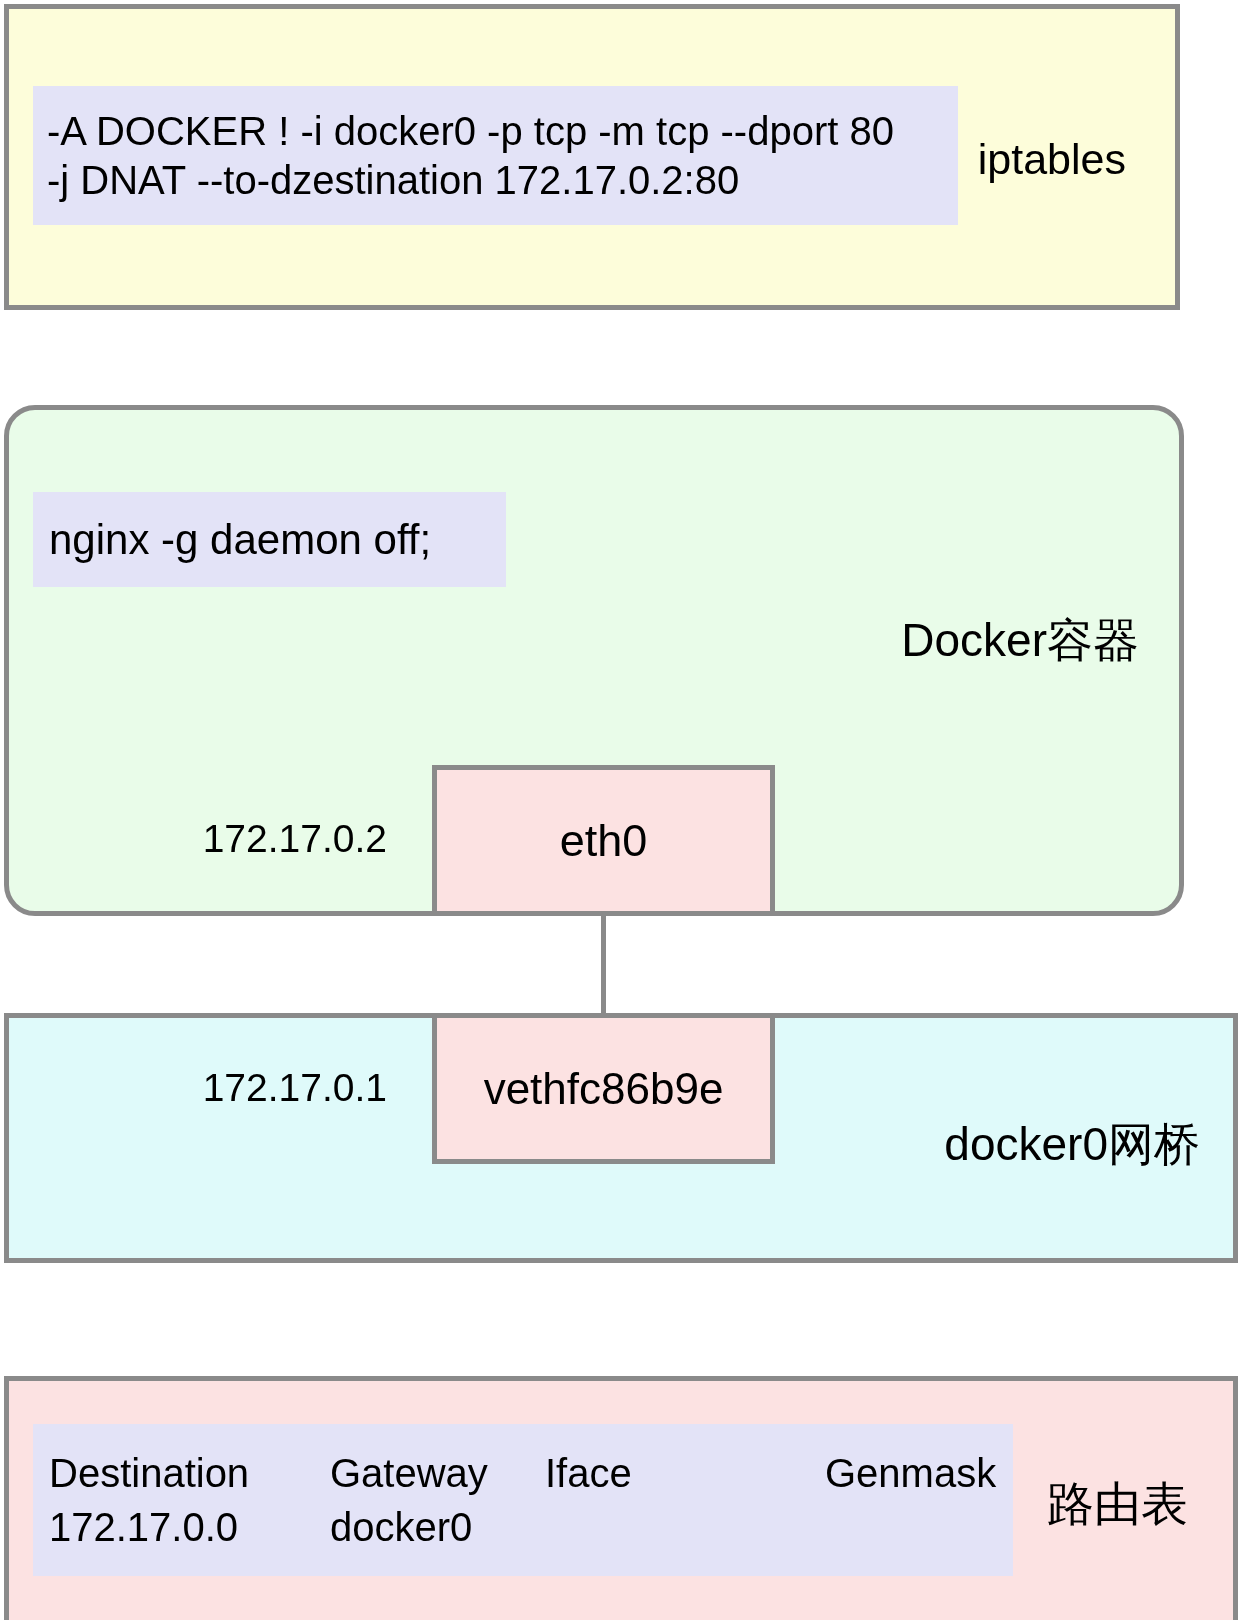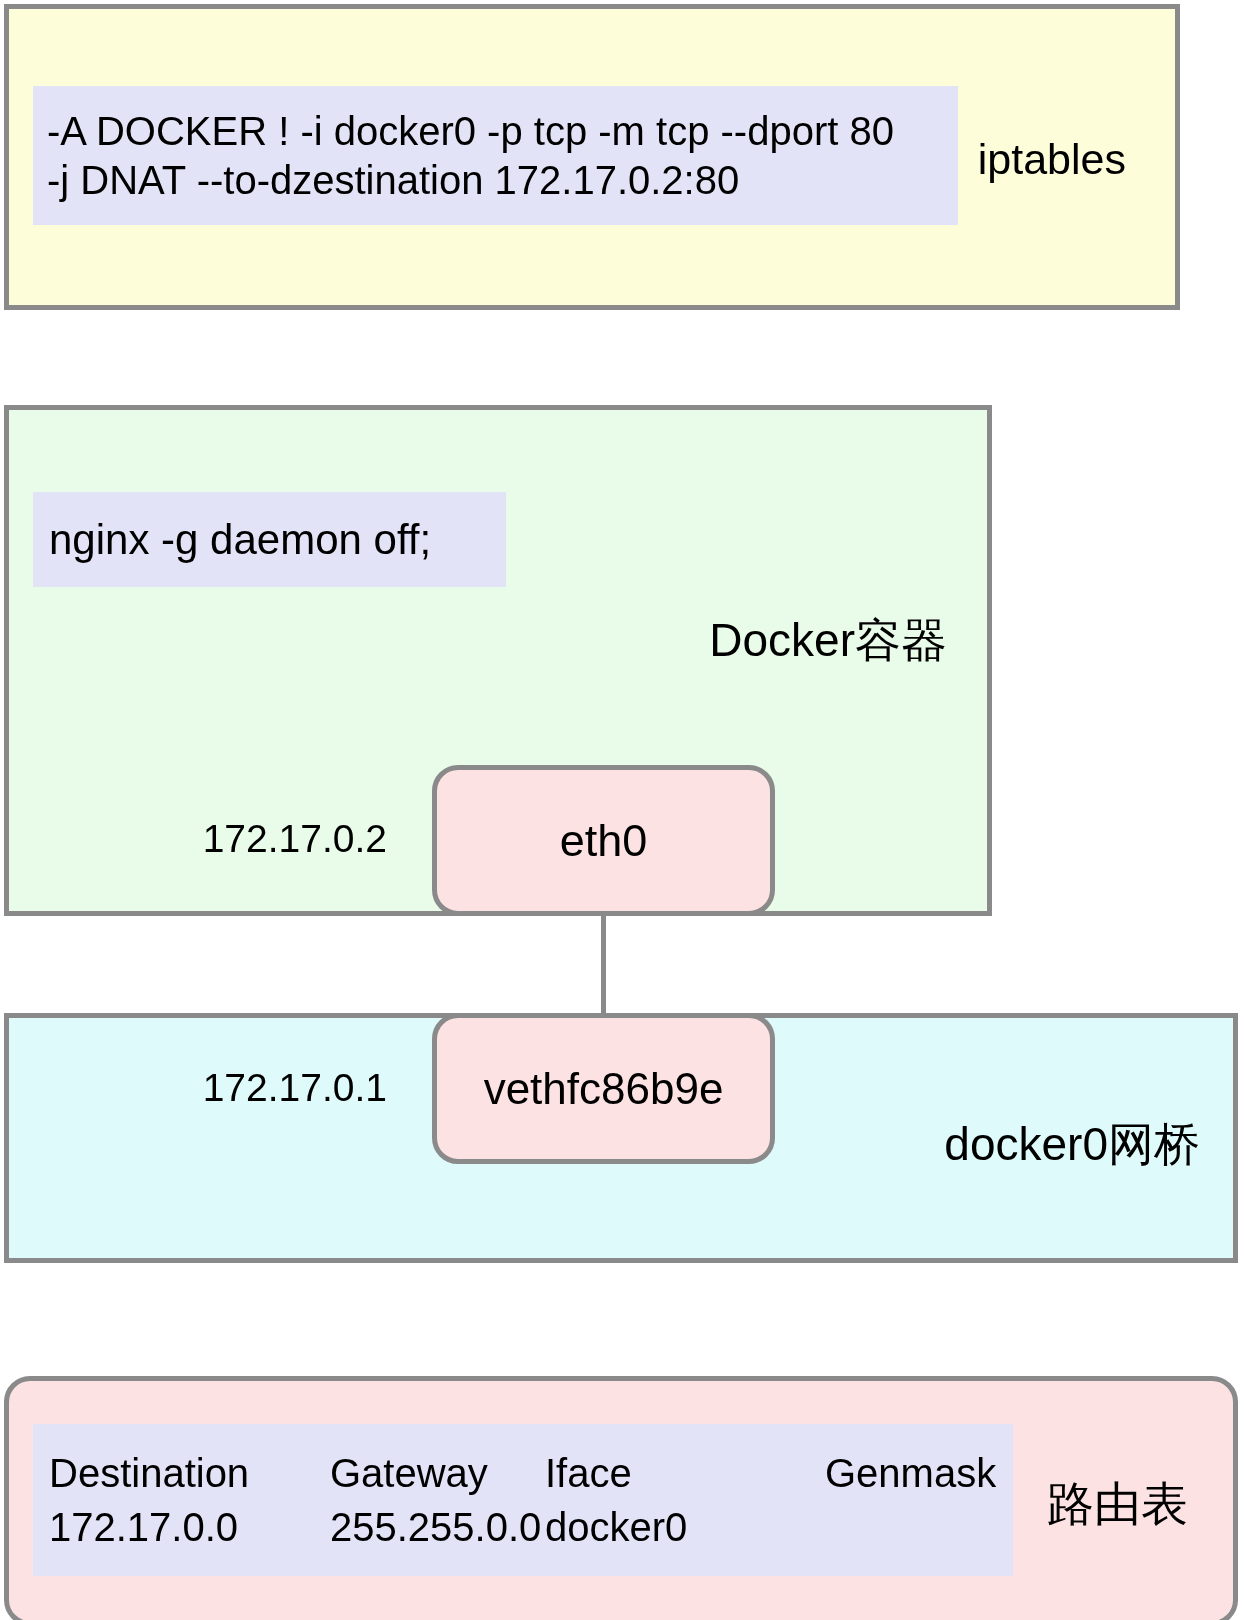--- a/index.html
+++ b/index.html
@@ -13,21 +13,21 @@
     overflow: hidden;
   }
   .box {
     position: absolute;
     box-sizing: border-box;
     border: 5px solid #8a8a8a;
   }
   .fill-yellow { background: #fdfdda; }
   .fill-green  { background: #e9fce9; }
   .fill-cyan   { background: #dffafa; }
-  .fill-pink   { background: #fce2e2; border-radius: 26px; }
+  .fill-pink   { background: #fce2e2; }
   .lavender {
     position: absolute;
     box-sizing: border-box;
     background: #e3e3f7;
   }
   .cmd-text {
     display: flex;
     flex-direction: column;
     justify-content: center;
     padding-left: 14px;
@@ -85,21 +85,21 @@
 <div class="canvas">
 
   <div class="box fill-yellow" style="left:4px; top:4px; width:1176px; height:306px;">
     <div class="lavender cmd-text" style="left:24px; top:77px; width:925px; height:139px;">
       <div>-A DOCKER ! -i docker0 -p tcp -m tcp --dport 80</div>
       <div>-j DNAT --to-dzestination 172.17.0.2:80</div>
     </div>
     <div class="zone-label" style="right:49px; top:126px; font-size:43px;">iptables</div>
   </div>
 
-  <div class="box fill-green" style="left:4px; top:405px; width:988px; height:511px;">
+  <div class="box fill-green" style="left:4px; top:405px; width:1180px; height:511px;border-radius:31px;">
     <div class="lavender one-line" style="left:24px; top:82px; width:473px; height:95px;">
       <span>nginx -g daemon off;</span>
     </div>
     <div class="zone-label" style="right:40px; top:204px; font-size:46px;">Docker容器</div>
   </div>
 
   <div class="ip-label" style="right:857px; top:817px;">172.17.0.2</div>
 
   <div class="box fill-pink iface-box" style="left:432px; top:765px; width:343px; height:151px;">
     <span>eth0</span>
@@ -120,20 +120,19 @@
   <div class="box fill-pink" style="left:4px; top:1376px; width:1234px; height:250px;">
     <div class="lavender route-table" style="left:24px; top:43px; width:980px; height:152px;">
       <div class="route-row">
         <span>Destination</span>
         <span>Gateway</span>
         <span>Iface</span>
         <span>Genmask</span>
       </div>
       <div class="route-row">
         <span>172.17.0.0</span>
-        <span>255.255.0.0</span>
         <span>docker0</span>
       </div>
     </div>
     <div class="zone-label" style="right:45px; top:96px; font-size:47px;">路由表</div>
   </div>
 
 </div>
 
 </body></html>

